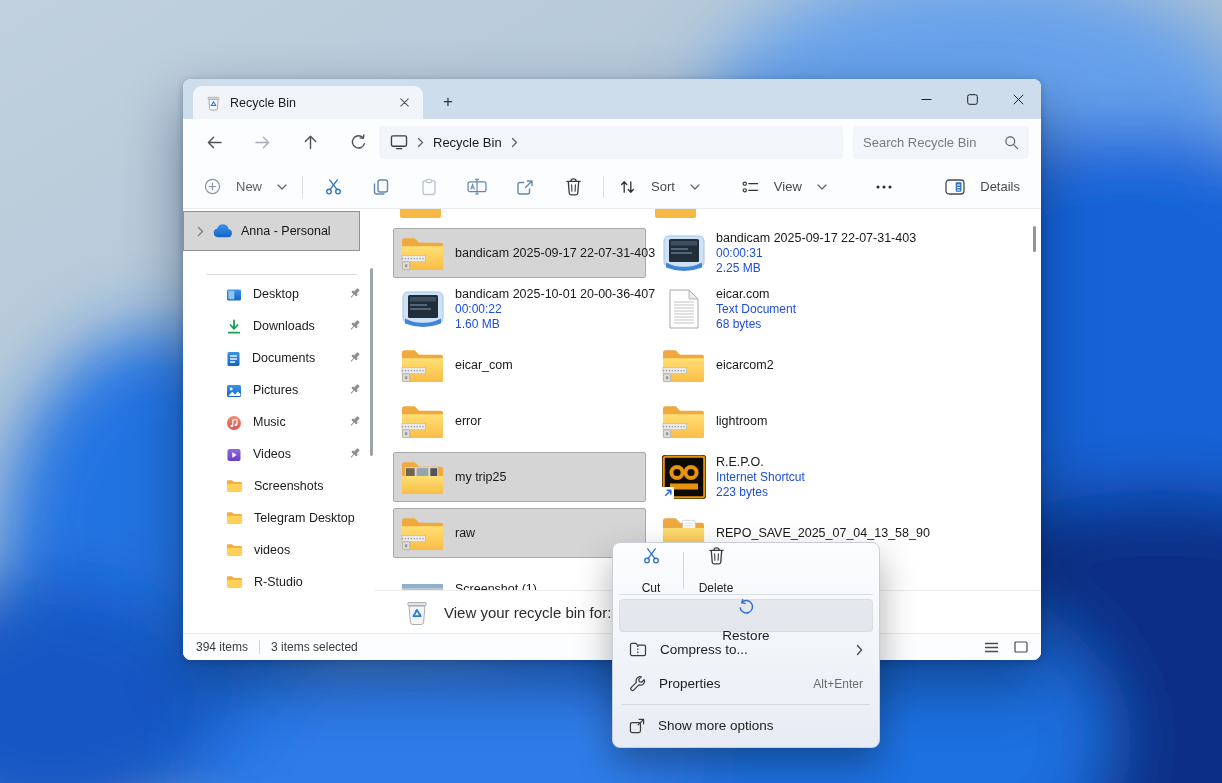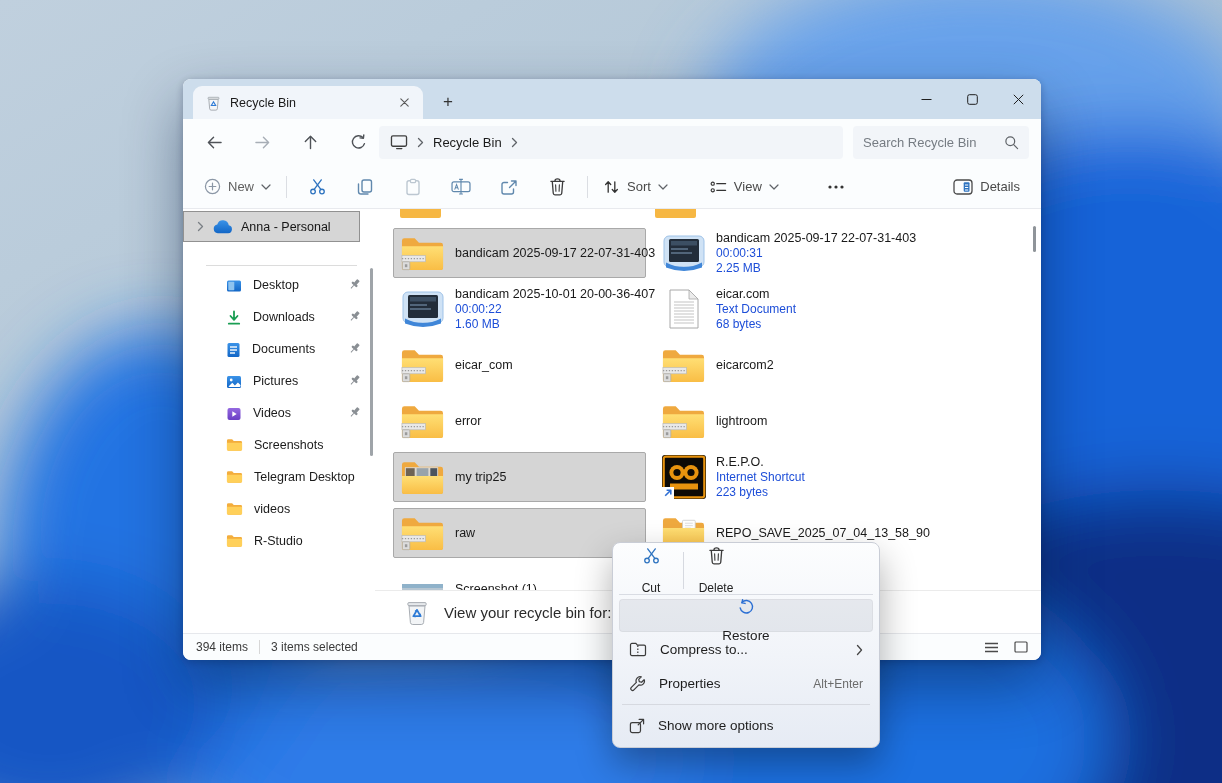--- a/index.html
+++ b/index.html
@@ -25,29 +25,29 @@
   .nav-btn{width:34px;height:32px;display:flex;align-items:center;justify-content:center;border-radius:4px;flex:0 0 auto;margin-right:14px;}
   .crumbbar{flex:1;height:33px;background:#f2f5f9;border-radius:4px;display:flex;align-items:center;
     gap:9px;padding:0 11px;font-size:13px;color:#1b1b1b;margin-left:4px;}
   .searchbox{width:176px;height:33px;background:#f2f5f9;border-radius:4px;display:flex;align-items:center;
     padding:0 10px;margin-left:10px;flex:0 0 auto;}
   .searchbox input{border:0;background:none;outline:none;flex:1;font:13px "Liberation Sans",sans-serif;color:#444;min-width:0;}
   .searchbox input::placeholder{color:#767c83;}
   
   .toolbar{height:44px;background:#fbfdfe;border-bottom:1px solid #e8eaee;display:flex;align-items:center;
     padding:0 12px;flex:0 0 auto;}
-  .tool-btn{height:34px;display:flex;align-items:center;justify-content:center;gap:7px;padding:0 9px;
+  .tool-btn{height:34px;display:flex;align-items:center;justify-content:center;gap:15px;padding:0 9px;
     border-radius:4px;font-size:13px;color:#494949;flex:0 0 auto;}
   .icon-btn{width:48px;padding:0;}
   .tool-div{width:1px;height:22px;background:#dbdee3;margin:0 6px;flex:0 0 auto;}
   .details-btn{margin-left:auto;}
   
   .wbody{flex:1;display:flex;min-height:0;position:relative;background:#fff;}
   .sidebar{width:192px;flex:0 0 auto;position:relative;padding-top:2px;background:#fff;}
-  .od-row{height:31px;margin-right:15px;background:#d6d6d6;border:1px solid #919191;
+  .od-row{height:40px;margin-right:15px;background:#d6d6d6;border:1px solid #919191;
     display:flex;align-items:center;gap:9px;padding:0 0 0 13px;font-size:12.5px;color:#161616;}
   .side-div{height:1px;background:#dcdcdc;margin:23px 18px 12px 23px;}
   .side-item{height:32px;display:flex;align-items:flex-start;gap:11px;padding:0 14px 0 35px;font-size:12.5px;color:#1b1b1b;margin-left:8px;}
   .side-label{white-space:nowrap;}
   .side-pin{margin-left:auto;display:flex;}
   .side-scroll{position:absolute;right:2px;top:59px;width:3px;height:188px;background:#9fa4a9;border-radius:2px;}
   .filearea{flex:1;position:relative;overflow:hidden;background:#fff;}
   .pfrag{position:absolute;top:0;height:9px;width:41px;background:#f6b743;border-radius:0 0 2px 2px;}
   .cols{position:absolute;top:19px;left:18px;display:flex;gap:8px;}
   .fcol{display:flex;flex-direction:column;gap:6px;}
@@ -404,20 +404,40 @@
                     <rect x="5.2" y="0.5" width="3.6" height="5.5" rx="0.8"></rect>
                     <rect x="3.2" y="5.5" width="7.6" height="2.6" rx="1.3"></rect>
                     <rect x="6.5" y="8.1" width="1" height="4.6"></rect>
                   </g>
                 </svg>
               </span>
             </div>
             <div class="side-item">
               <span class="i">
                 <svg width="16" height="16" viewBox="0 0 16 16">
+                  <circle cx="8" cy="8" r="7" fill="url(#gCoral)"></circle>
+                  <path d="M6.8 11 V5.2 l4.2-1 v5.6" fill="none" stroke="#fff" stroke-width="1.1"></path>
+                  <circle cx="5.7" cy="11" r="1.3" fill="#fff"></circle>
+                  <circle cx="9.9" cy="9.8" r="1.3" fill="#fff"></circle>
+                </svg>
+              </span>
+              <span class="side-label">Music</span>
+              <span class="side-pin">
+                <svg width="13" height="13" viewBox="0 0 14 14">
+                  <g fill="#8a8f94" transform="rotate(42 7 7)">
+                    <rect x="5.2" y="0.5" width="3.6" height="5.5" rx="0.8"></rect>
+                    <rect x="3.2" y="5.5" width="7.6" height="2.6" rx="1.3"></rect>
+                    <rect x="6.5" y="8.1" width="1" height="4.6"></rect>
+                  </g>
+                </svg>
+              </span>
+            </div>
+            <div class="side-item">
+              <span class="i">
+                <svg width="16" height="16" viewBox="0 0 16 16">
                   <rect x="1.5" y="2" width="13" height="12" rx="2" fill="url(#gPurple)"></rect>
                   <path d="M6.3 5.3 l4.4 2.7 -4.4 2.7z" fill="#fff"></path>
                 </svg>
               </span>
               <span class="side-label">Videos</span>
               <span class="side-pin">
                 <svg width="13" height="13" viewBox="0 0 14 14">
                   <g fill="#8a8f94" transform="rotate(42 7 7)">
                     <rect x="5.2" y="0.5" width="3.6" height="5.5" rx="0.8"></rect>
                     <rect x="3.2" y="5.5" width="7.6" height="2.6" rx="1.3"></rect>

